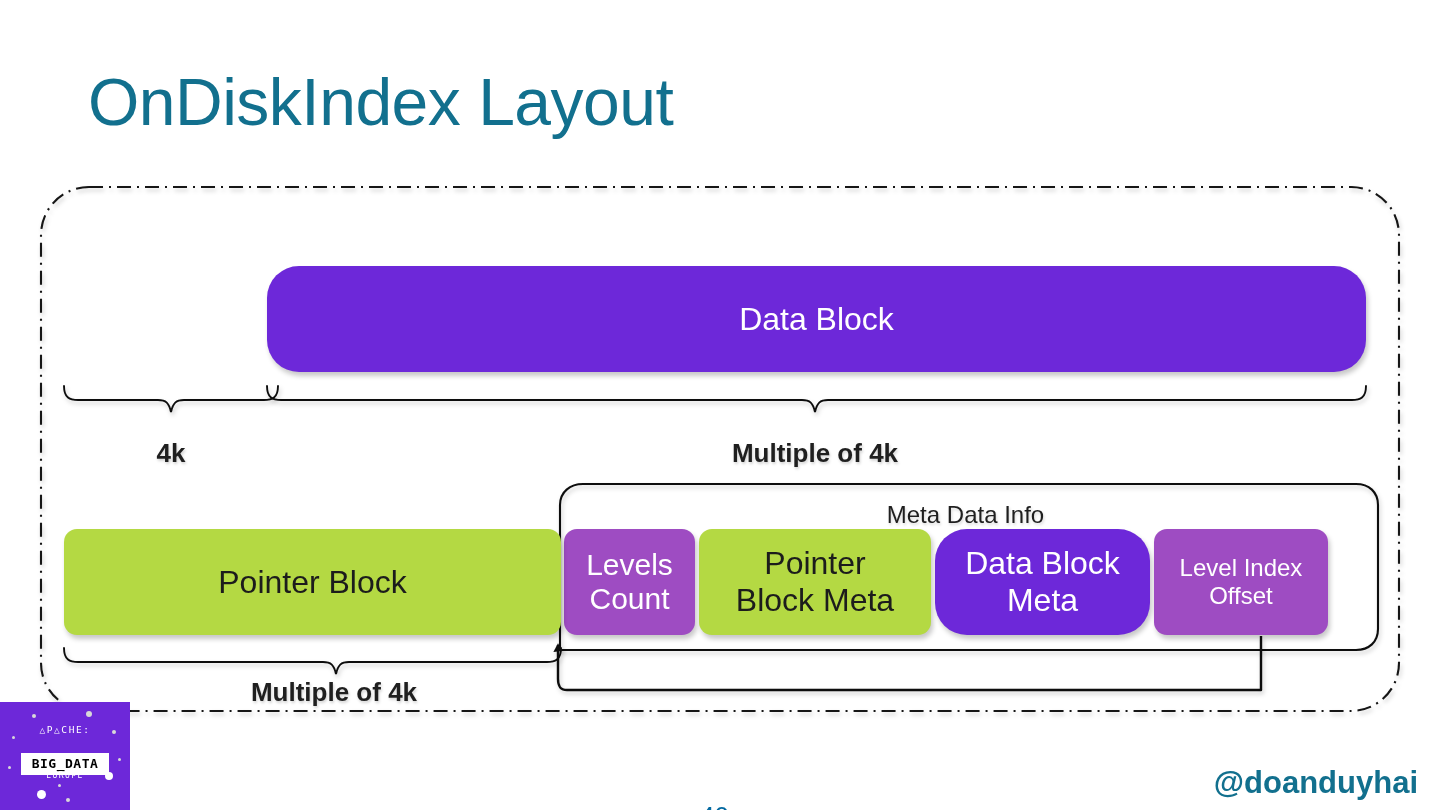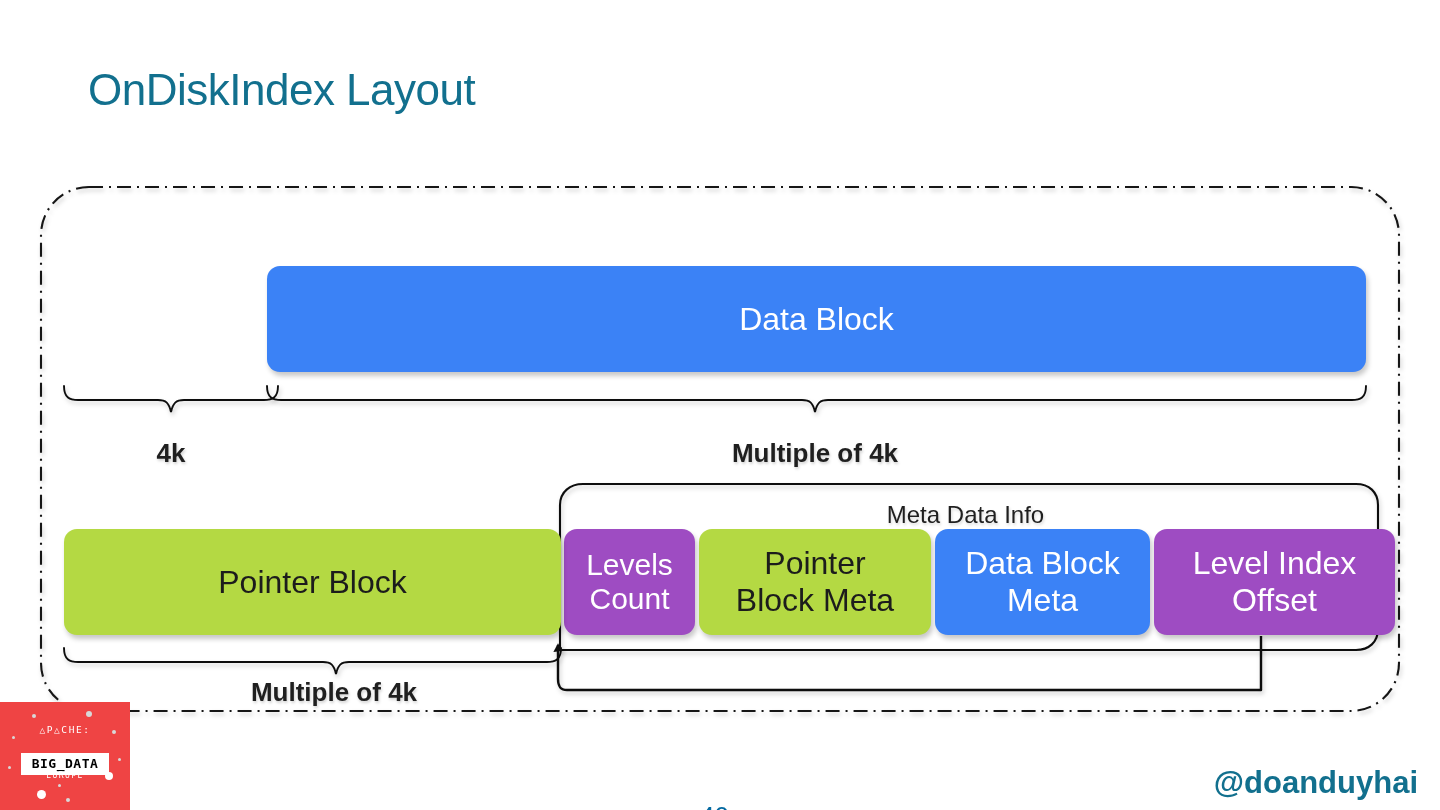--- a/index.html
+++ b/index.html
@@ -12,21 +12,21 @@
   #slide {
     position: relative;
     width: 1440px; height: 810px;
     background: #ffffff;
   }
 
   
   #title {
     position: absolute;
     left: 88px; top: 66px;
-    font-size: 44px;
+    font-size: 66px;
     font-weight: 400;
     color: #12708E;
     letter-spacing: -0.5px;
     line-height: 1.1;
     white-space: nowrap;
   }
 
   
   .block {
     position: absolute;
@@ -34,34 +34,34 @@
     display: flex;
     align-items: center;
     justify-content: center;
     text-align: center;
     line-height: 1.15;
     box-shadow: 2px 4px 5px rgba(0,0,0,0.22);
     font-weight: 400;
     white-space: pre-line;
   }
   .c-orange { background: #F2AA76; color: #ffffff; }
-  .c-teal   { background: #3b82f6; color: #ffffff; }
+  .c-teal   { background: #6d28d9; color: #ffffff; border-radius: 32px; }
   .c-green  { background: #B4D943; color: #1c1c1c; }
   .c-purple { background: #9E4CC2; color: #ffffff; }
 
   
   #blk-header { left: 64px;  top: 266px; width: 199px; height: 106px; font-size: 32px; }
   #blk-data   { left: 267px; top: 266px; width: 1099px; height: 106px; font-size: 32px; }
 
   
   #blk-pointer      { left: 64px;   top: 529px; width: 497px; height: 106px; font-size: 32px; }
   #blk-levels-count { left: 564px;  top: 529px; width: 131px; height: 106px; font-size: 30px; }
   #blk-pointer-meta { left: 699px;  top: 529px; width: 232px; height: 106px; font-size: 32px; }
   #blk-datablk-meta { left: 935px;  top: 529px; width: 215px; height: 106px; font-size: 32px; }
-  #blk-level-idx    { left: 1154px; top: 529px; width: 241px; height: 106px; font-size: 32px; }
+  #blk-level-idx    { left: 1154px; top: 529px; width: 174px; height: 106px; font-size: 24px; }
 
   
   .brace-label {
     position: absolute;
     font-size: 26px;
     color: #1f1f1f;
     text-align: center;
     text-shadow: 1px 2px 3px rgba(0,0,0,0.18);
     white-space: nowrap;
     font-weight: bold;
@@ -81,21 +81,21 @@
   }
 
   
   #vectors { position: absolute; left: 0; top: 0; width: 1440px; height: 810px; overflow: visible; }
 
   
   #logo {
     position: absolute;
     left: 0px; top: 702px;
     width: 130px; height: 108px;
-    background: #ef4444;
+    background: #6d28d9;
     overflow: hidden;
   }
   #logo .star { position: absolute; background: #d8d8d8; border-radius: 50%; }
   #logo-apache {
     position: absolute; left: 0; top: 22px; width: 130px;
     text-align: center;
     color: #ffffff;
     font-family: "DejaVu Sans Mono", monospace;
     font-size: 9.5px;
     letter-spacing: 1.6px;

